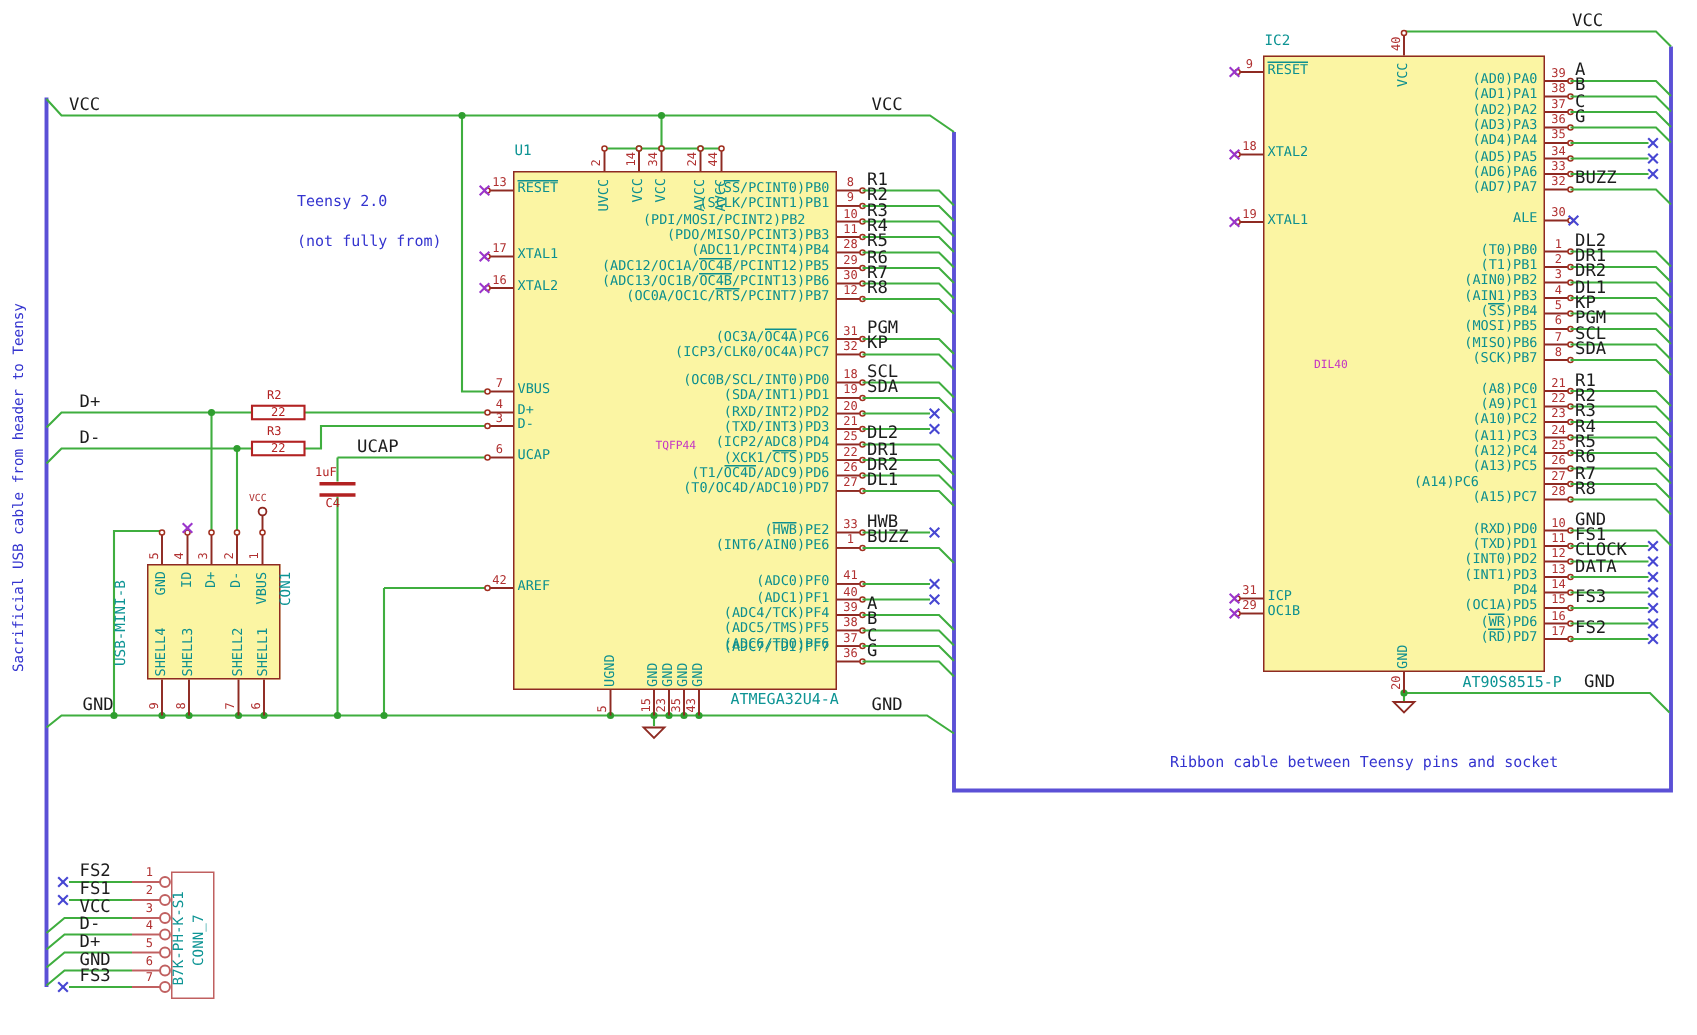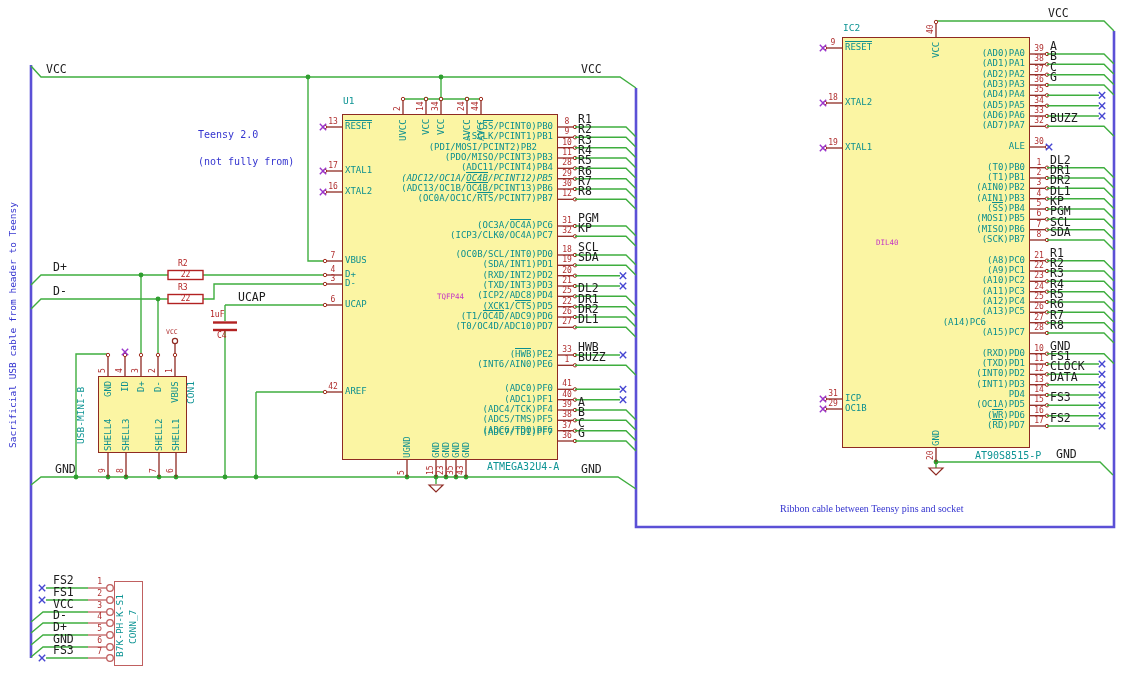--- a/index.html
+++ b/index.html
@@ -415,21 +415,21 @@
       <circle cx="110" cy="647" r="3.3" class="pink"></circle>
       <line x1="38.8" y1="654.8" x2="45.2" y2="661.2" class="ncb"></line>
       <line x1="38.8" y1="661.2" x2="45.2" y2="654.8" class="ncb"></line>
       <line x1="46" y1="658" x2="88" y2="658" class="w"></line>
       <line x1="88" y1="658" x2="107" y2="658" class="pink"></line>
       <circle cx="110" cy="658" r="3.3" class="pink"></circle>
     </svg>
 
   <div class="t note" style="left:198px;top:130px;">Teensy 2.0</div>
   <div class="t note" style="left:198px;top:157px;">(not fully from)</div>
-  <div class="t note" style="left:780px;top:504px;font-family:Liberation Serif, serif;">Ribbon cable between Teensy pins and socket</div>
+  <div class="t note" style="left:780px;top:504px;">Ribbon cable between Teensy pins and socket</div>
   <div class="t vnote vert" style="left:8px;top:448px;">Sacrificial USB cable from header to Teensy</div>
 
 <div class="body" style="left: 342px; top: 114px; width: 216px; height: 346px;"></div>
     <div class="t ref" style="left: 343px; top: 96px;">U1</div>
     <div class="t val" style="left: 487px; top: 462px;">ATMEGA32U4-A</div>
     <div class="t fp" style="left: 437px; top: 293px;">TQFP44</div>
     <div class="t pnum ctr" style="left: 559px; top: 118px; width: 16px;">8</div>
     <div class="t pname rt" style="left: 401px; top: 122px; width: 152px;">(<span class="ob">SS</span>/PCINT0)PB0</div>
     <div class="t net" style="left: 578px; top: 114px;">R1</div>
     <div class="t pnum ctr" style="left: 559px; top: 128.3px; width: 16px;">9</div>
@@ -438,21 +438,21 @@
     <div class="t pnum ctr" style="left: 559px; top: 138.7px; width: 16px;">10</div>
     <div class="t pname rt" style="left: 385px; top: 142.7px; width: 152px;">(PDI/MOSI/PCINT2)PB2</div>
     <div class="t net" style="left: 578px; top: 134.7px;">R3</div>
     <div class="t pnum ctr" style="left: 559px; top: 149px; width: 16px;">11</div>
     <div class="t pname rt" style="left: 401px; top: 153px; width: 152px;">(PDO/MISO/PCINT3)PB3</div>
     <div class="t net" style="left: 578px; top: 145px;">R4</div>
     <div class="t pnum ctr" style="left: 559px; top: 159.3px; width: 16px;">28</div>
     <div class="t pname rt" style="left: 401px; top: 163.3px; width: 152px;">(ADC11/PCINT4)PB4</div>
     <div class="t net" style="left: 578px; top: 155.3px;">R5</div>
     <div class="t pnum ctr" style="left: 559px; top: 169.7px; width: 16px;">29</div>
-    <div class="t pname rt" style="left: 401px; top: 173.7px; width: 152px; font-style: italic;">(ADC12/OC1A/<span class="ob">OC4B</span>/PCINT12)PB5</div>
+    <div class="t pname rt" style="left: 401px; top: 173.7px; width: 152px;">(ADC12/OC1A/<span class="ob">OC4B</span>/PCINT12)PB5</div>
     <div class="t net" style="left: 578px; top: 165.7px;">R6</div>
     <div class="t pnum ctr" style="left: 559px; top: 180px; width: 16px;">30</div>
     <div class="t pname rt" style="left: 401px; top: 184px; width: 152px;">(ADC13/OC1B/<span class="ob">OC4B</span>/PCINT13)PB6</div>
     <div class="t net" style="left: 578px; top: 176px;">R7</div>
     <div class="t pnum ctr" style="left: 559px; top: 190.3px; width: 16px;">12</div>
     <div class="t pname rt" style="left: 401px; top: 194.3px; width: 152px;">(OC0A/OC1C/<span class="ob">RTS</span>/PCINT7)PB7</div>
     <div class="t net" style="left: 578px; top: 186.3px;">R8</div>
     <div class="t pnum ctr" style="left: 559px; top: 217px; width: 16px;">31</div>
     <div class="t pname rt" style="left: 401px; top: 221px; width: 152px;">(OC3A/<span class="ob">OC4A</span>)PC6</div>
     <div class="t net" style="left: 578px; top: 213px;">PGM</div>

